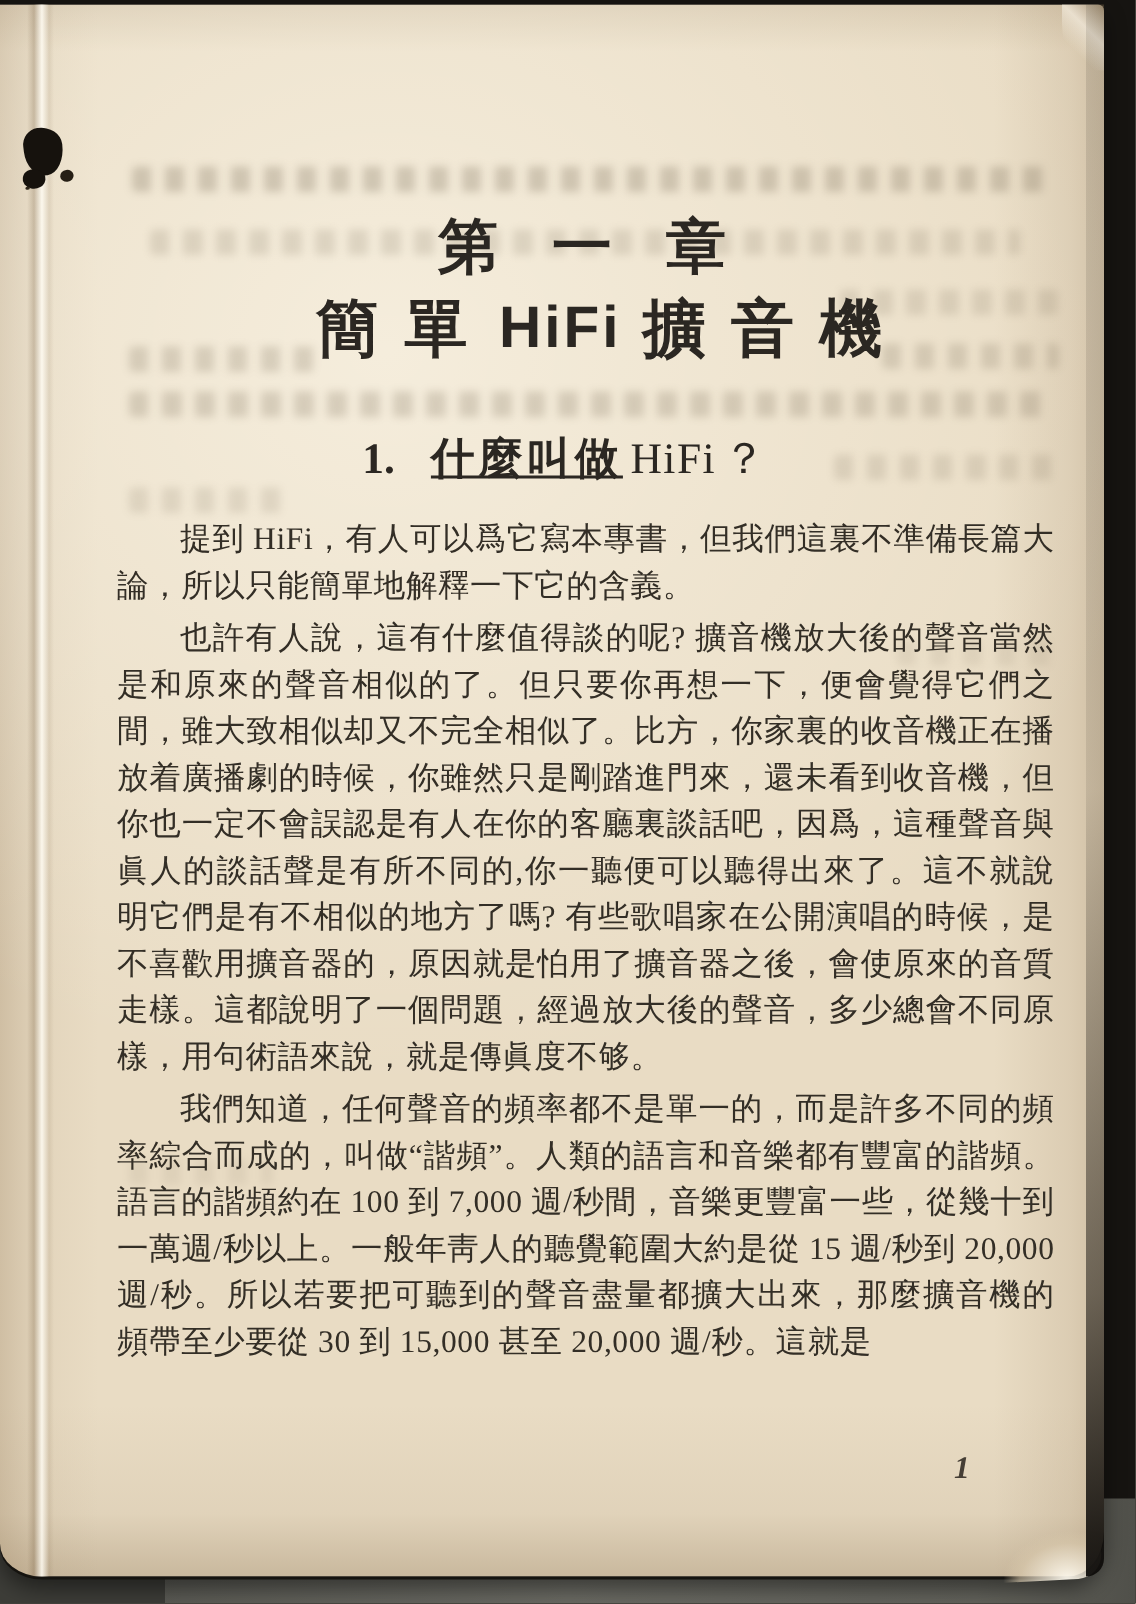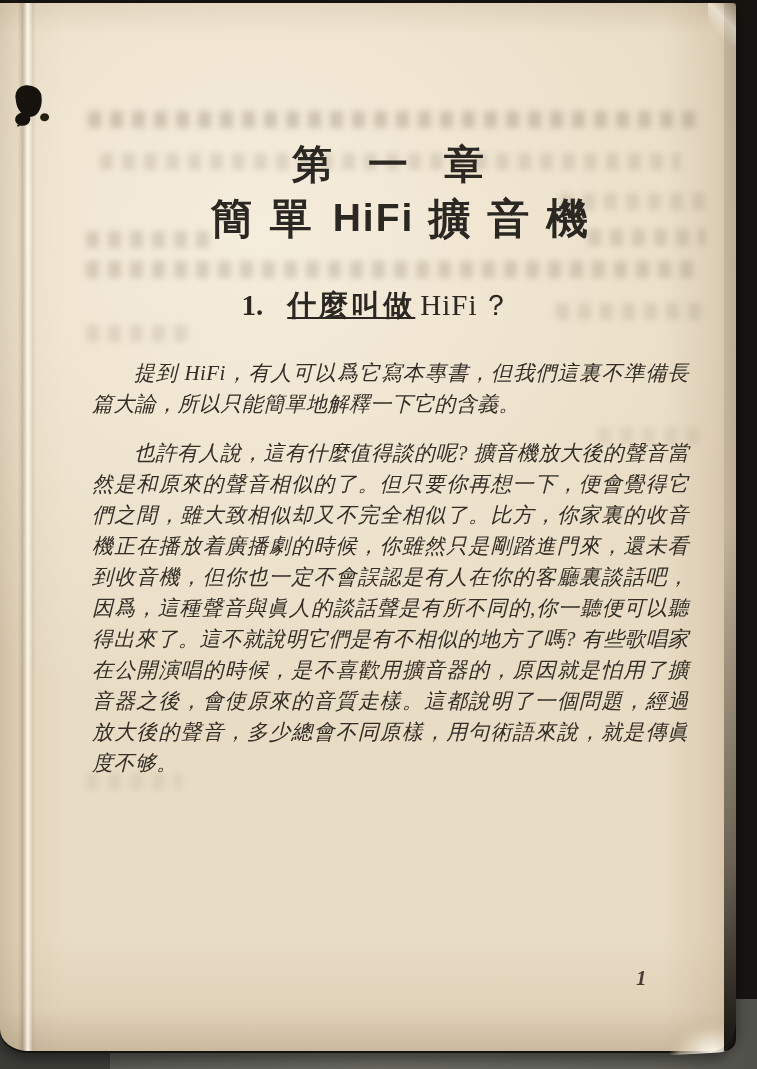--- a/index.html
+++ b/index.html
@@ -128,21 +128,21 @@
   .section-heading .sec-num { margin-right: 24px; letter-spacing: 0; }
   .section-heading .cjk { letter-spacing: 3px; text-decoration: underline; }
   .section-heading .latin { font-weight: normal; margin-left: 5px; letter-spacing: 1px; }
   .section-heading .punct { margin-left: 4px; font-weight: normal; }
 
   .bodytext {
     position: absolute; left: 74px; top: 337px; width: 633px;
     font-size: 21px; line-height: 31px; letter-spacing: 0.4px;
     text-align: justify; color: #332e26;
   }
-  .bodytext p { margin: 18px; text-indent: 2em; font-style: italic; }
+  .bodytext p { margin: 4px; text-indent: 2em; }
 
   .page-number {
     position: absolute; left: 636px; top: 963px;
     font-size: 21px; font-style: italic; font-weight: bold;
     color: #453e35;
   }
 </style>
 </head>
 <body>
 
@@ -170,20 +170,21 @@
 
     <h1 class="chapter">第一章</h1>
 
     <h2 class="book-title"><span class="cjk">簡單</span><span class="latin">HiFi</span><span class="cjk">擴音機</span></h2>
 
     <h3 class="section-heading"><span class="sec-num">1.</span><span class="cjk">什麼叫做</span><span class="latin">HiFi</span><span class="punct">？</span></h3>
 
     <div class="bodytext">
       <p>提到 HiFi，有人可以爲它寫本專書，但我們這裏不準備長篇大論，所以只能簡單地解釋一下它的含義。</p>
       <p>也許有人說，這有什麼值得談的呢? 擴音機放大後的聲音當然是和原來的聲音相似的了。但只要你再想一下，便會覺得它們之間，雖大致相似却又不完全相似了。比方，你家裏的收音機正在播放着廣播劇的時候，你雖然只是剛踏進門來，還未看到收音機，但你也一定不會誤認是有人在你的客廳裏談話吧，因爲，這種聲音與眞人的談話聲是有所不同的,你一聽便可以聽得出來了。這不就說明它們是有不相似的地方了嗎? 有些歌唱家在公開演唱的時候，是不喜歡用擴音器的，原因就是怕用了擴音器之後，會使原來的音質走樣。這都說明了一個問題，經過放大後的聲音，多少總會不同原樣，用句術語來說，就是傳眞度不够。</p>
+      <p>我們知道，任何聲音的頻率都不是單一的，而是許多不同的頻率綜合而成的，叫做“諧頻”。人類的語言和音樂都有豐富的諧頻。語言的諧頻約在 100 到 7,000 週/秒間，音樂更豐富一些，從幾十到一萬週/秒以上。一般年靑人的聽覺範圍大約是從 15 週/秒到 20,000 週/秒。所以若要把可聽到的聲音盡量都擴大出來，那麼擴音機的頻帶至少要從 30 到 15,000 甚至 20,000 週/秒。這就是</p>
     </div>
 
     <div class="page-number">1</div>
 
     <div class="curl-br"></div>
     <div class="right-shadow"></div>
   </div>
 
 </div>
 

